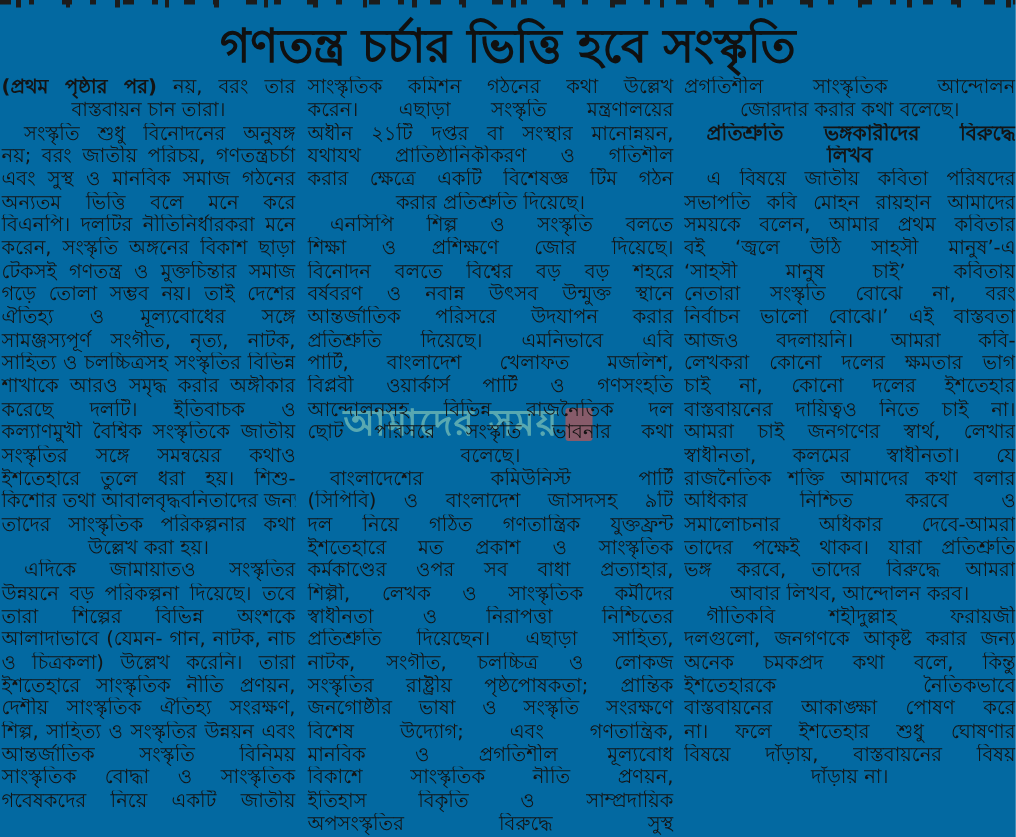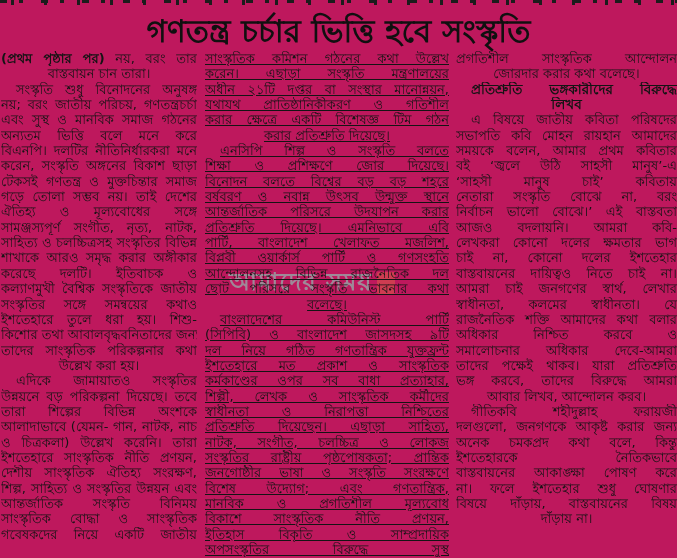--- a/index.html
+++ b/index.html
@@ -1,19 +1,19 @@
 <!DOCTYPE html>
 <html><head>
 <meta charset="utf-8">
 <style>
   html,body{margin:0;padding:0;}
   .page{
     position:relative;
     width:677px;height:558px;
-    background:#be185d;
+    background:#0369a1;
     overflow:hidden;
     font-family:"DejaVu Sans","Liberation Sans",sans-serif;
     color:#141414;
   }
   
   .remnant{
     position:absolute;top:0;left:0;width:677px;height:5px;
     background:
       repeating-linear-gradient(90deg,#1c1c1c 0 7px,transparent 7px 19px,#1c1c1c 19px 23px,transparent 23px 41px),
       repeating-linear-gradient(90deg,transparent 0 11px,#1c1c1c 11px 14px,transparent 14px 33px);
@@ -28,21 +28,21 @@
     font-weight:600;
     letter-spacing:0;
     color:#101010;
   }
   .cols{
     position:absolute;left:1px;top:51px;
     display:flex;
   }
   .col{box-sizing:border-box;}
   .col-0{width:196px;margin-right:8px;}
-  .col-1{width:244px;margin-right:7px;text-decoration:underline;}
+  .col-1{width:244px;margin-right:7px;}
   .col-2{width:221px;}
   .line{
     font-size:13px;
     line-height:15.35px;
     height:15.35px;
     white-space:nowrap;
     text-align:justify;
     text-align-last:justify;
     overflow:hidden;
   }

